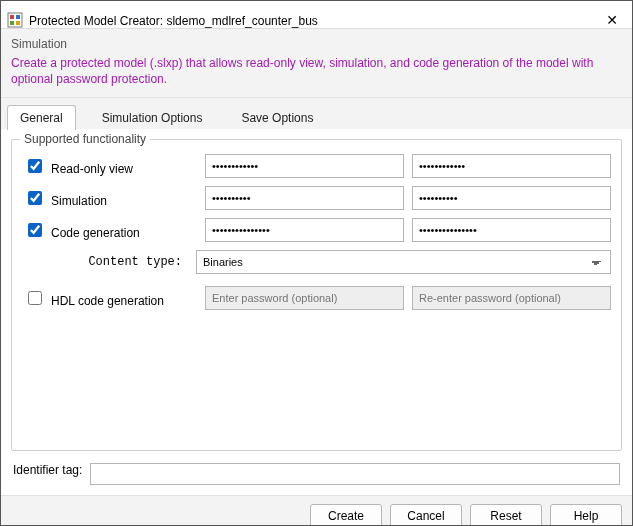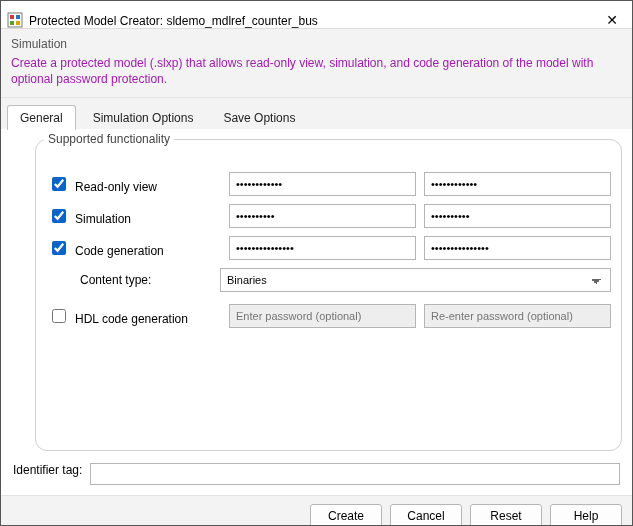--- a/index.html
+++ b/index.html
@@ -37,21 +37,21 @@
     padding: 8px 10px 10px 10px;
     border-bottom: 1px solid #e3e3e3;
   }
   .desc-panel .desc-title { color:#555; margin-bottom:4px; }
   .desc-panel .desc-body { color:#a21caf; line-height:1.35; }
   .tabs-row {
     background: #f3f3f3;
     padding: 6px 6px 0 6px;
     display: flex;
     align-items: flex-end;
-    gap: 4px;
+    gap: 13px;
   }
   .tab {
     padding: 5px 12px 5px 12px;
     color:#222;
     cursor: default;
     border: 1px solid transparent;
     border-bottom: none;
     position: relative;
     top: 1px;
   }
@@ -59,26 +59,25 @@
     background:#fff;
     border-color:#bfbfbf;
     border-radius: 3px 3px 0 0;
   }
   .tab-body {
     background:#fff;
     padding: 6px 10px 8px 10px;
   }
   .groupbox {
     border: 1px solid #d0d0d0;
-    border-radius: 12px;
+    border-radius: 2px;
     position: relative;
-    padding: 32px 10px 10px 10px;
+    padding: 14px 10px 10px 10px;
     margin-top: 4px;
     height: 312px;
-    margin-left: 24px;
   }
   .group-legend {
     position: absolute;
     top: -8px; left: 8px;
     background:#fff;
     padding: 0 4px;
     color:#444;
     font-size:12px;
   }
   .row {
@@ -109,21 +108,21 @@
     background:#eee;
     color:#888;
   }
   .content-row {
     display:grid;
     grid-template-columns: 130px 1fr;
     column-gap:10px;
     align-items:center;
     margin: 6px 0 12px 34px;
   }
-  .content-row label { padding-right:4px;}
+  .content-row label { text-align:right; padding-right:4px;font-family:Liberation Mono, monospace;}
   .identifier-row {
     display:flex; align-items:flex-start; gap:8px;
     padding: 4px 12px 10px 12px;
   }
   .identifier-row input { flex:1; height:22px; border:1px solid #b5b5b5; padding:2px 6px; font-family:inherit; font-size:12px;}
   .button-bar {
     background:#f3f3f3;
     border-top:1px solid #e3e3e3;
     padding: 8px 10px;
     display:flex;

